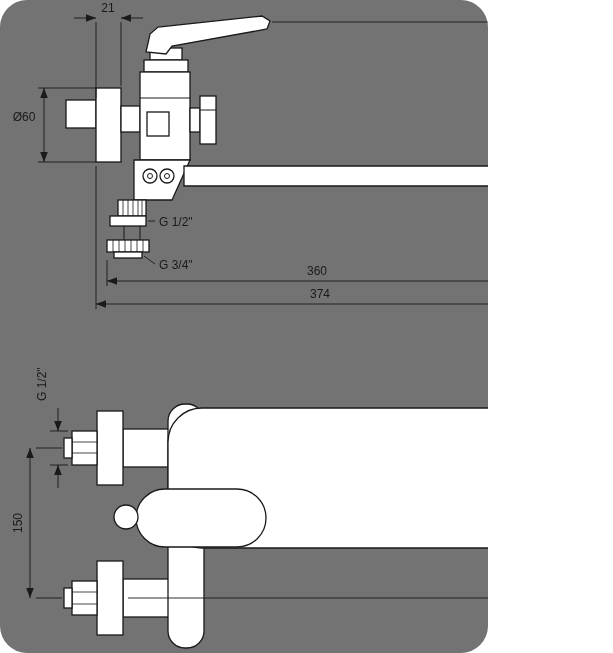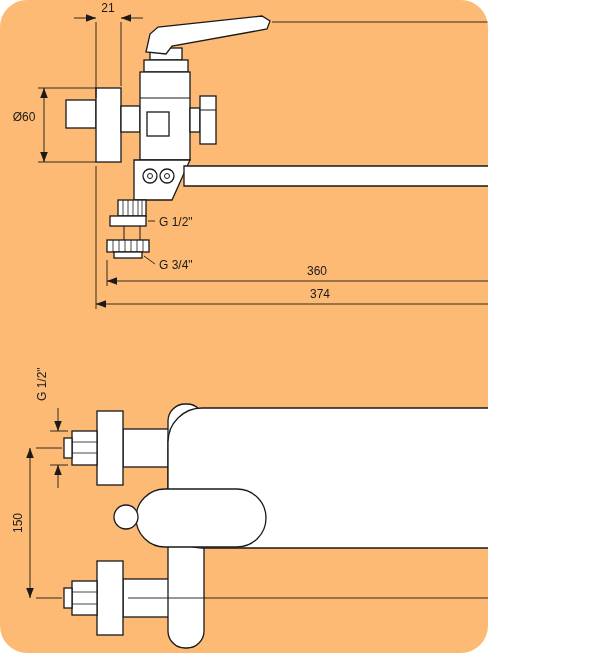--- a/index.html
+++ b/index.html
@@ -1,16 +1,16 @@
 <!DOCTYPE html>
 <html><head>
 <meta charset="utf-8">
 <style>
   html,body{margin:0;padding:0;background:#fff;}
-  .canvas{position:relative;width:488px;height:653px;background:#fdba74;overflow:hidden;border-radius:27px;}
+  .canvas{position:relative;width:488px;height:653px;background:#737373;overflow:hidden;border-radius:27px;}
   svg{display:block;}
   svg text{
     font-family:"Liberation Sans","DejaVu Sans",sans-serif;
     font-size:12px;
     fill:#1a1a1a;
   }
   .part{fill:#ffffff;stroke:#1a1a1a;stroke-width:1.3;stroke-linejoin:miter;}
   .thin{fill:none;stroke:#1a1a1a;stroke-width:0.8;}
   .dim{fill:none;stroke:#1a1a1a;stroke-width:0.9;}
   .detail{fill:none;stroke:#1a1a1a;stroke-width:1;}

